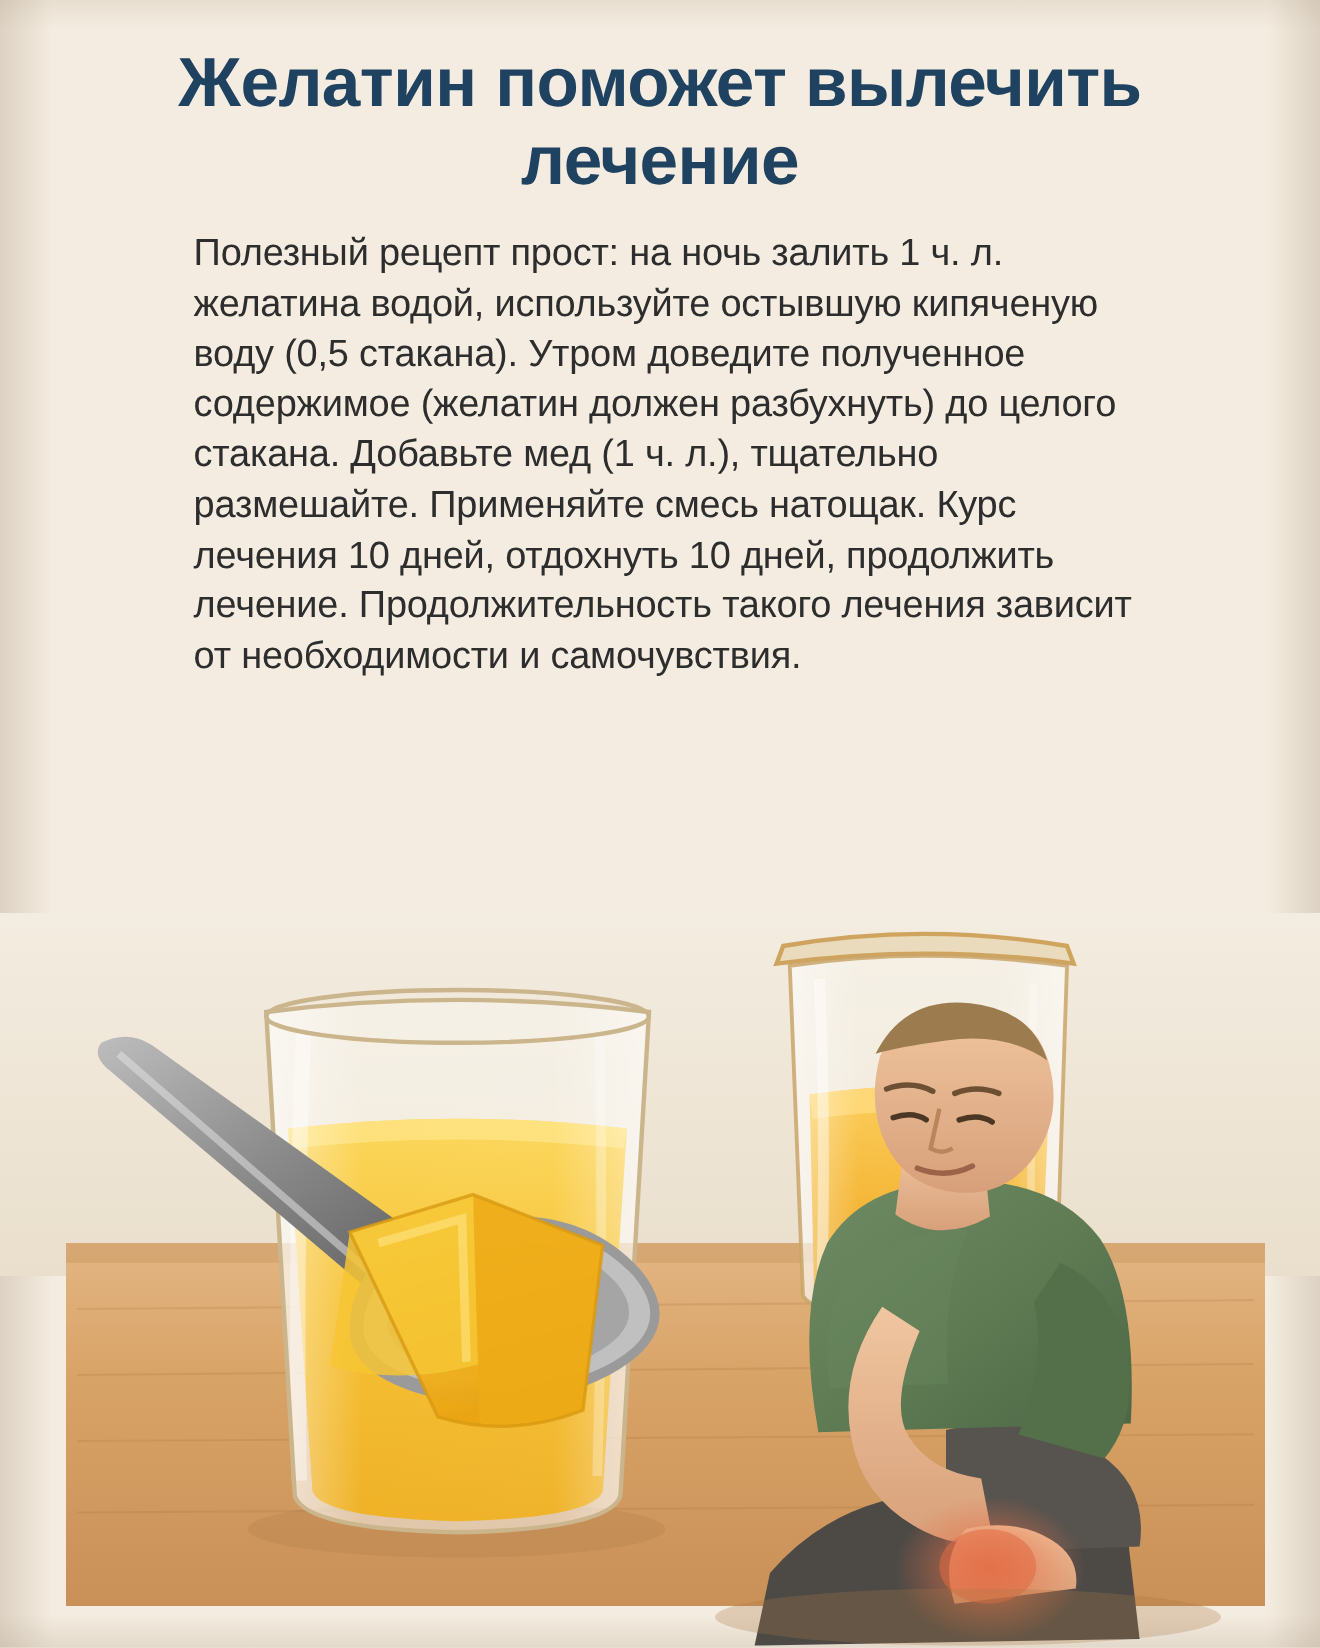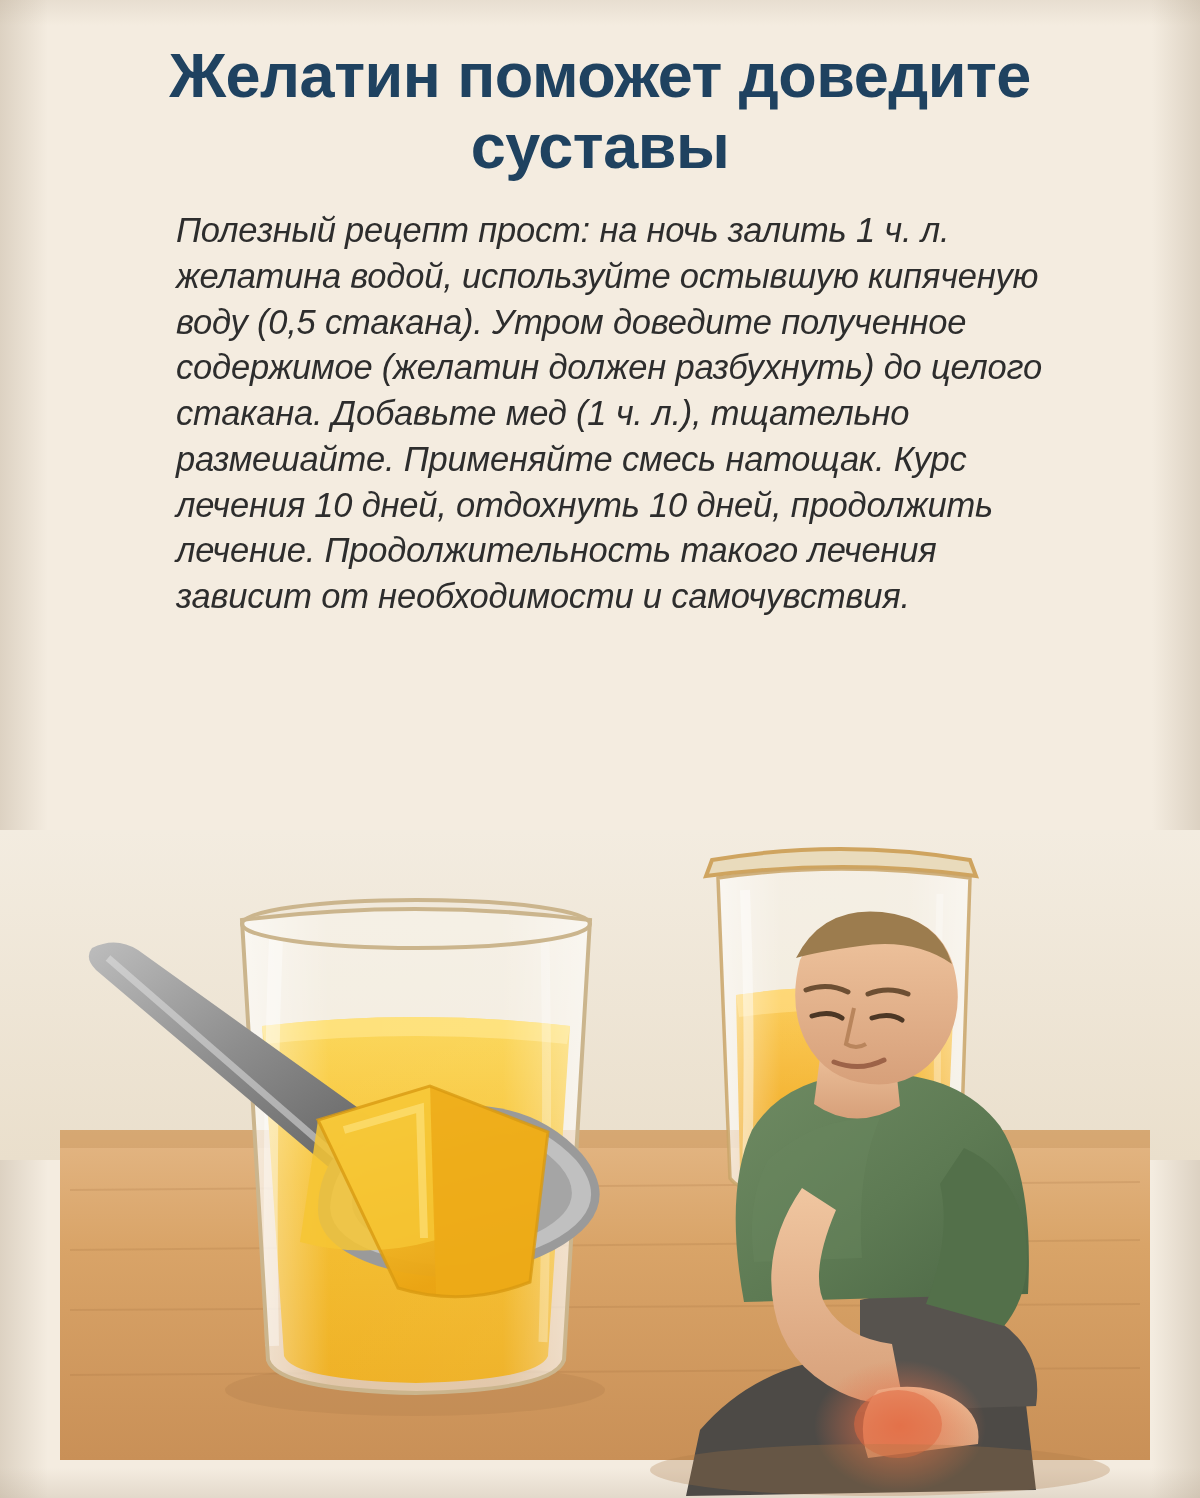--- a/index.html
+++ b/index.html
@@ -57,21 +57,20 @@
     letter-spacing: -0.5px;
   }
 
   .body-text {
     margin: 26px 0 0 0;
     padding: 0 150px 0 176px;
     color: #2d2d2d;
     font-size: 34.5px;
     line-height: 1.325;
     letter-spacing: -0.2px;
-    font-style: italic;
   }
 
   
   .illustration {
     position: absolute;
     left: 0;
     top: 830px;
     width: 1200px;
     height: 668px;
     z-index: 2;
@@ -212,18 +211,18 @@
 
         <ellipse cx="900" cy="596" rx="86" ry="66" fill="url(#kneeGlow)"></ellipse>
         <ellipse cx="898" cy="594" rx="44" ry="34" fill="#e06a42" opacity="0.55"></ellipse>
       </g>
 
       <ellipse cx="880" cy="640" rx="230" ry="26" fill="#a97744" opacity="0.28"></ellipse>
     </svg>
   </div>
 
   <div class="content">
-    <h1 class="title">Желатин поможет доведите суставы</h1>
+    <h1 class="title">Желатин поможет вылечить лечение</h1>
     <p class="body-text">Полезный рецепт прост: на ночь залить 1 ч. л. желатина водой, используйте остывшую кипяченую воду (0,5 стакана). Утром доведите полученное содержимое (желатин должен разбухнуть) до целого стакана. Добавьте мед (1 ч. л.), тщательно размешайте. Применяйте смесь натощак. Курс лечения 10 дней, отдохнуть 10 дней, продолжить лечение. Продолжительность такого лечения зависит от необходимости и самочувствия.</p>
   </div>
 
   <div class="paper-edge"></div>
 </div>
 
 </body></html>

